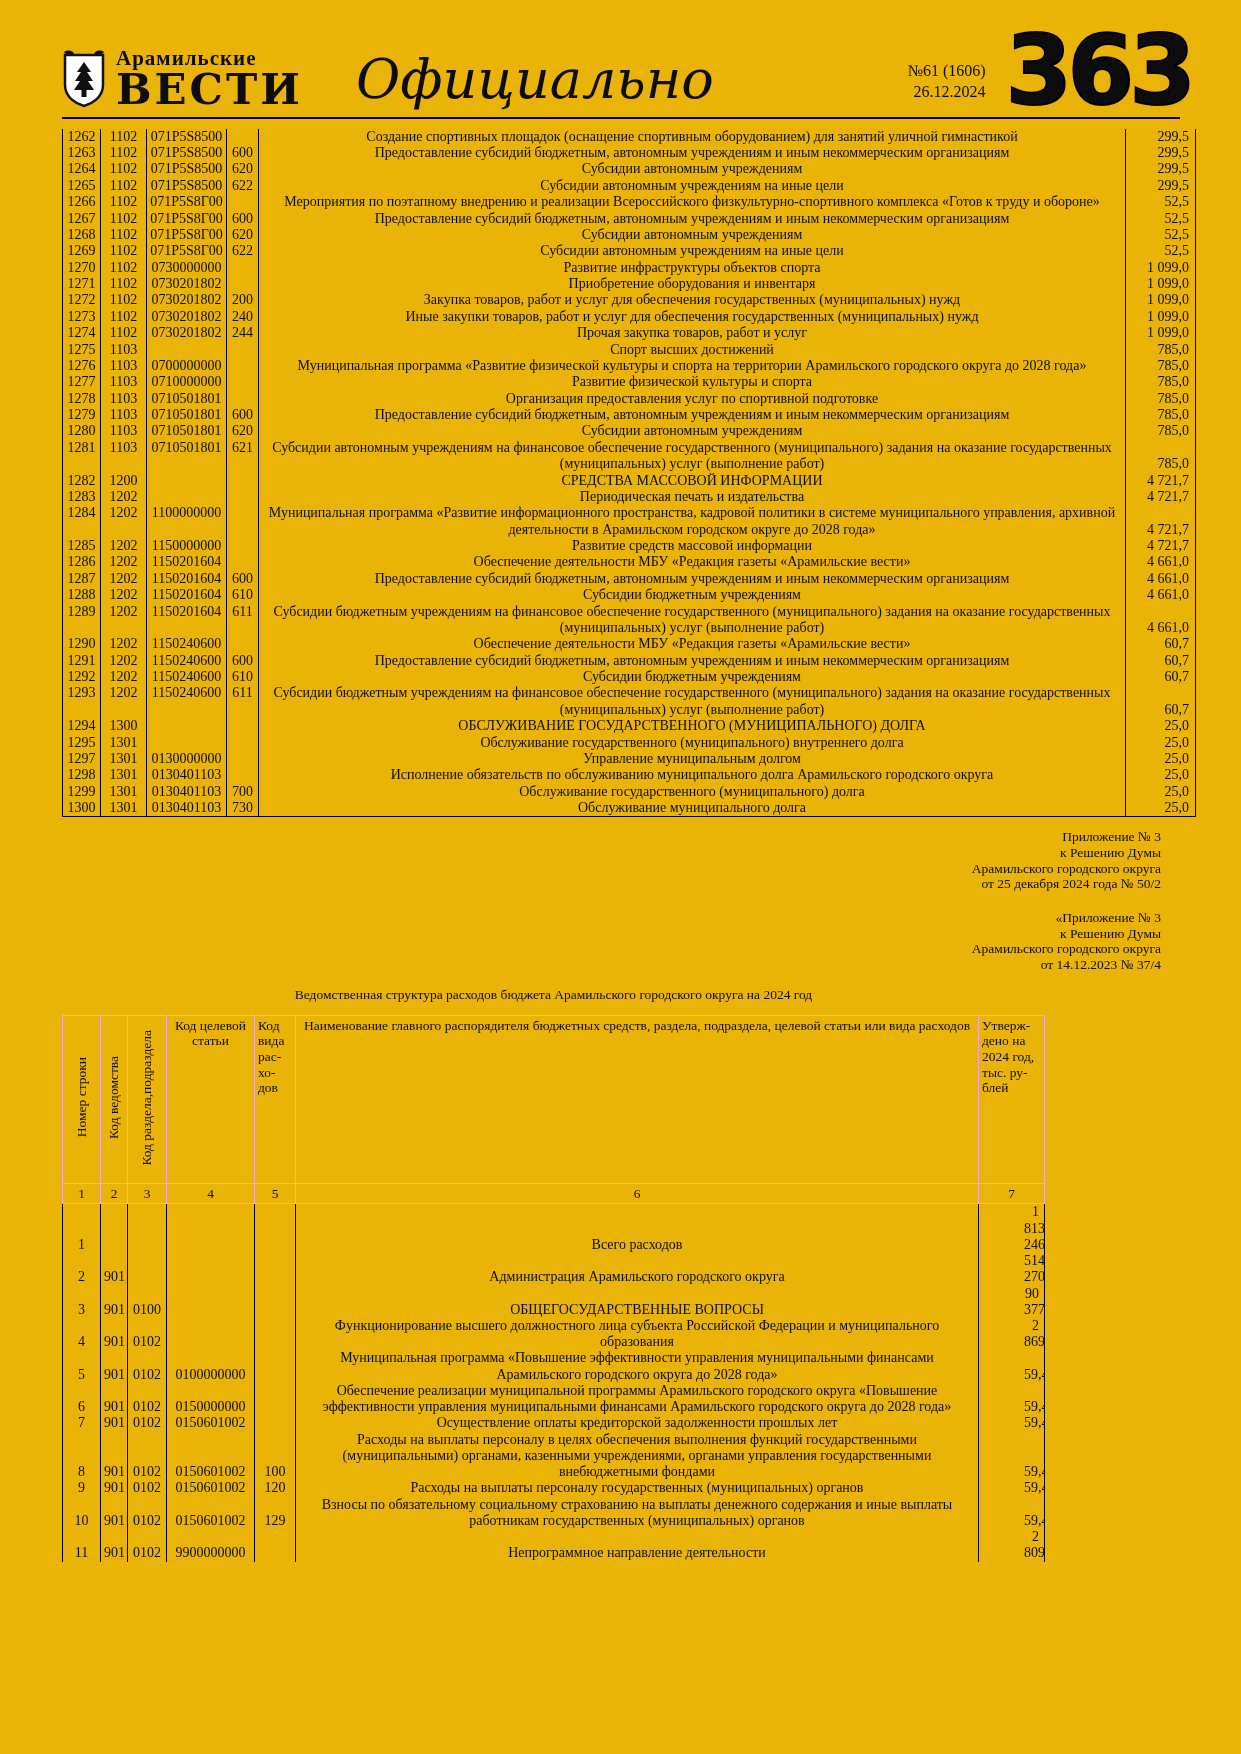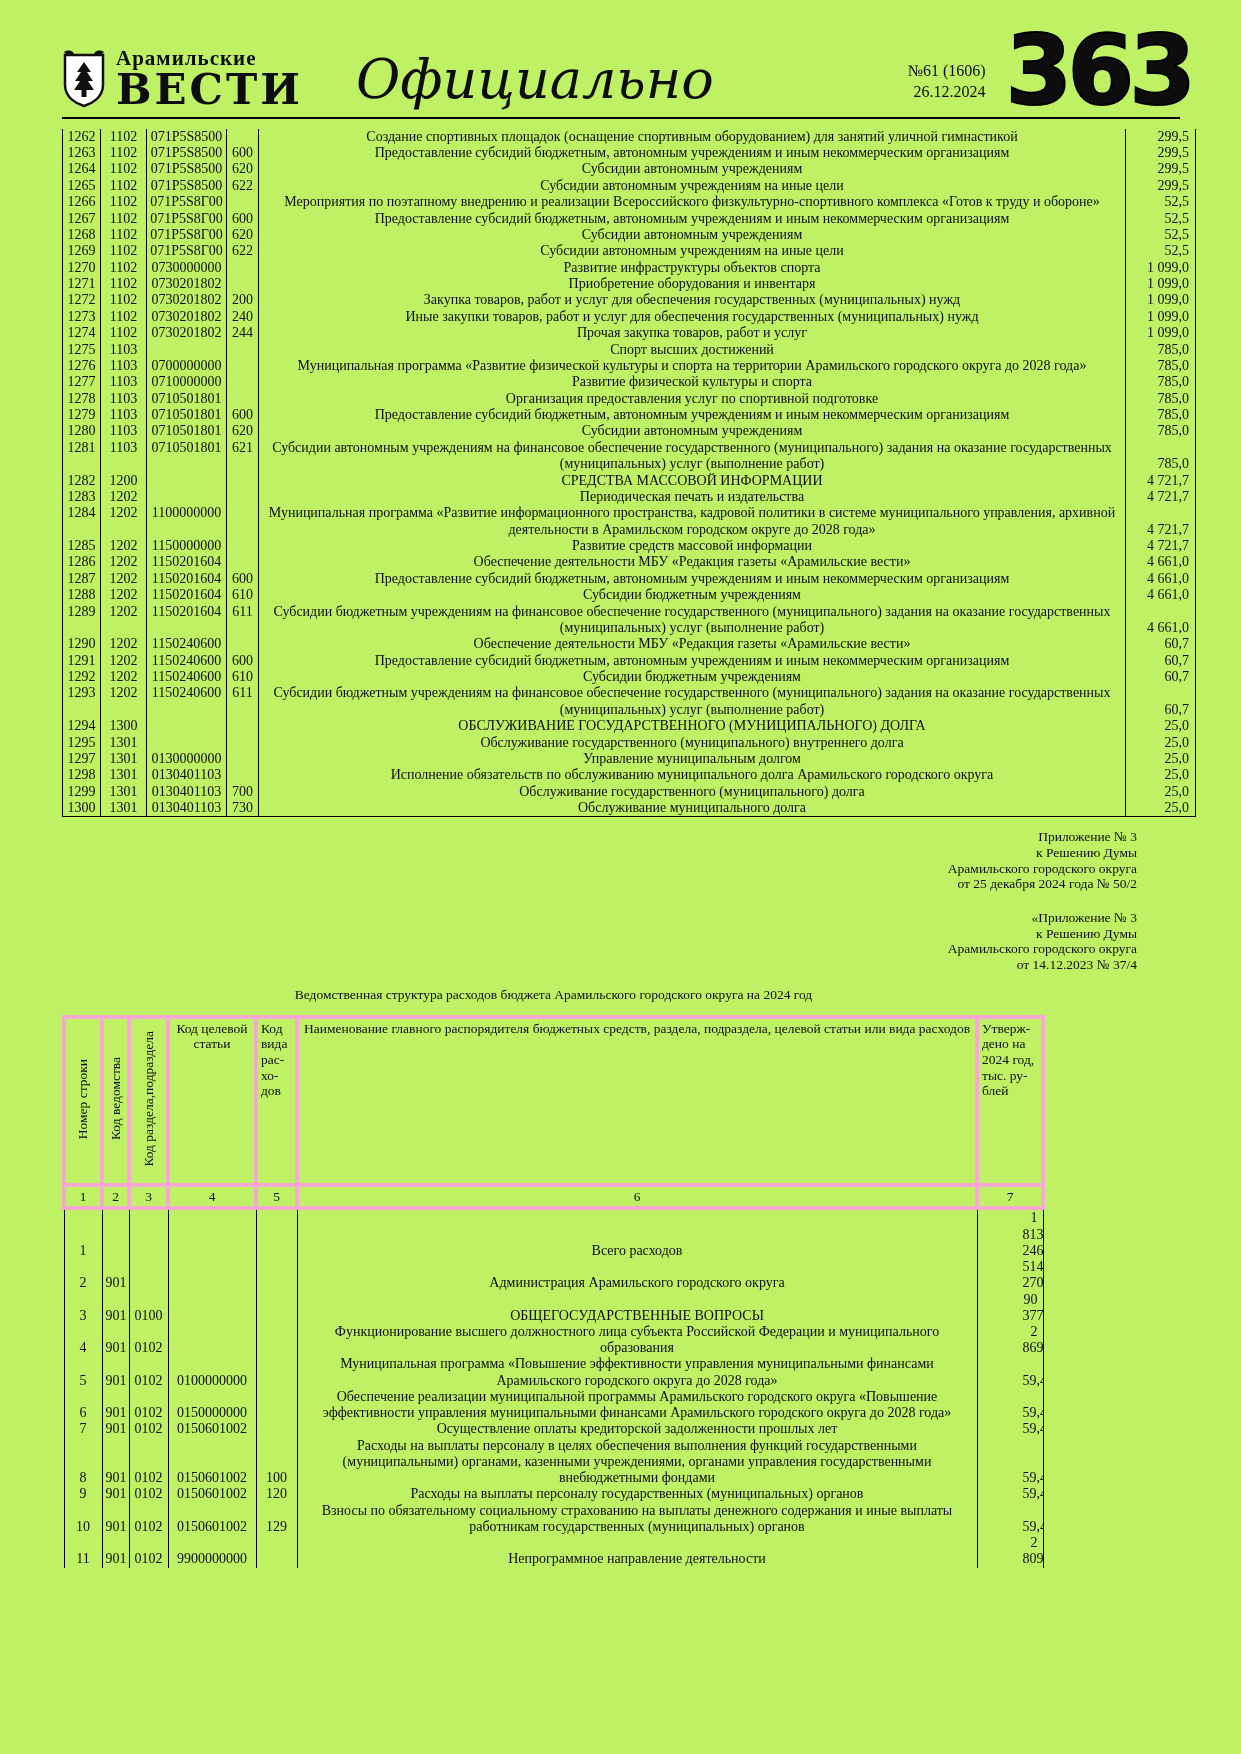--- a/index.html
+++ b/index.html
@@ -1,18 +1,18 @@
 <!DOCTYPE html>
 <html><head>
 <meta charset="utf-8">
 <style>
   * { margin:0; padding:0; box-sizing:border-box; }
   html,body { background:#e8e8e8; }
   body { font-family:"Liberation Serif","DejaVu Serif",serif; color:#0d0d0d; }
-  .page { position:relative; width:1241px; height:1754px; background:#bef264; overflow:hidden; margin:0 auto; }
+  .page { position:relative; width:1241px; height:1754px; background:#eab308; overflow:hidden; margin:0 auto; }
 
   
   .masthead { display:flex; align-items:flex-end; padding:32px 50px 6px 62px; }
   .logo { display:flex; align-items:center; gap:10px; width:252px; }
   .crest svg { display:block; }
   .logo-text { display:flex; flex-direction:column; }
   .paper-top { font-size:21px; font-weight:bold; letter-spacing:1px; line-height:1.05; }
   .paper-bottom { font-size:42px; font-weight:bold; letter-spacing:3px; line-height:1.0; font-family:"DejaVu Serif",serif; }
   .section-title { font-family:"DejaVu Serif",serif; font-style:italic; font-size:54px; line-height:1.0; margin-left:42px; padding-bottom:4px; }
   .issue-info { margin-left:auto; text-align:right; font-size:16px; line-height:1.3; padding-bottom:8px; white-space:nowrap; }
@@ -25,27 +25,27 @@
 
   
   .t1 { margin-left:62px; width:1134px; font-size:14px; line-height:1.17; border-bottom:1px solid #000; }
   .t1 td { border-left:1px solid #000; border-right:1px solid #000; padding:0 3px; vertical-align:top; }
   .t1 .c-num  { text-align:center; }
   .t1 .c-code { text-align:center; letter-spacing:0; }
   .t1 .c-name { text-align:center; }
   .t1 .c-val  { text-align:right; padding-right:6px; vertical-align:bottom; }
 
   
-  .annex { text-align:right; margin-right:104px; font-size:13.5px; line-height:1.16; margin-top:12px; }
+  .annex { text-align:right; margin-right:80px; font-size:13.5px; line-height:1.16; margin-top:12px; }
   .annex + .annex { margin-top:18px;padding-left:19px; }
 
   
   .t2-title { width:983px; margin:14px 0 12px 62px; text-align:center; font-size:13.5px; }
   .t2 { margin-left:62px; width:983px; font-size:14px; line-height:1.16; }
-  .t2 th { border:4px solid #f9a8d4; font-weight:normal; padding:2px 3px; vertical-align:top; text-align:center; font-size:13.5px; line-height:1.16; }
+  .t2 th { border:1px solid #f9a8d4; font-weight:normal; padding:2px 3px; vertical-align:top; text-align:center; font-size:13.5px; line-height:1.16; }
   .t2 .vert-th { height:168px; vertical-align:middle; }
   .t2 .vert-th .v { display:inline-block; writing-mode:vertical-rl; transform:rotate(180deg); white-space:nowrap; line-height:1; }
   .t2 .pre { white-space:pre-line; text-align:left; }
   .t2 .nums th { height:18px; vertical-align:middle; text-align:center; }
   .t2 td { border-left:1px solid #000; border-right:1px solid #000; padding:0 3px; vertical-align:bottom; }
   .t2 .c-num  { text-align:center; }
   .t2 .c-code { text-align:center; }
   .t2 .c-name { text-align:center; }
   .t2 .c-val  { text-align:right; padding-right:5px;padding-left:45px; }
 </style>

